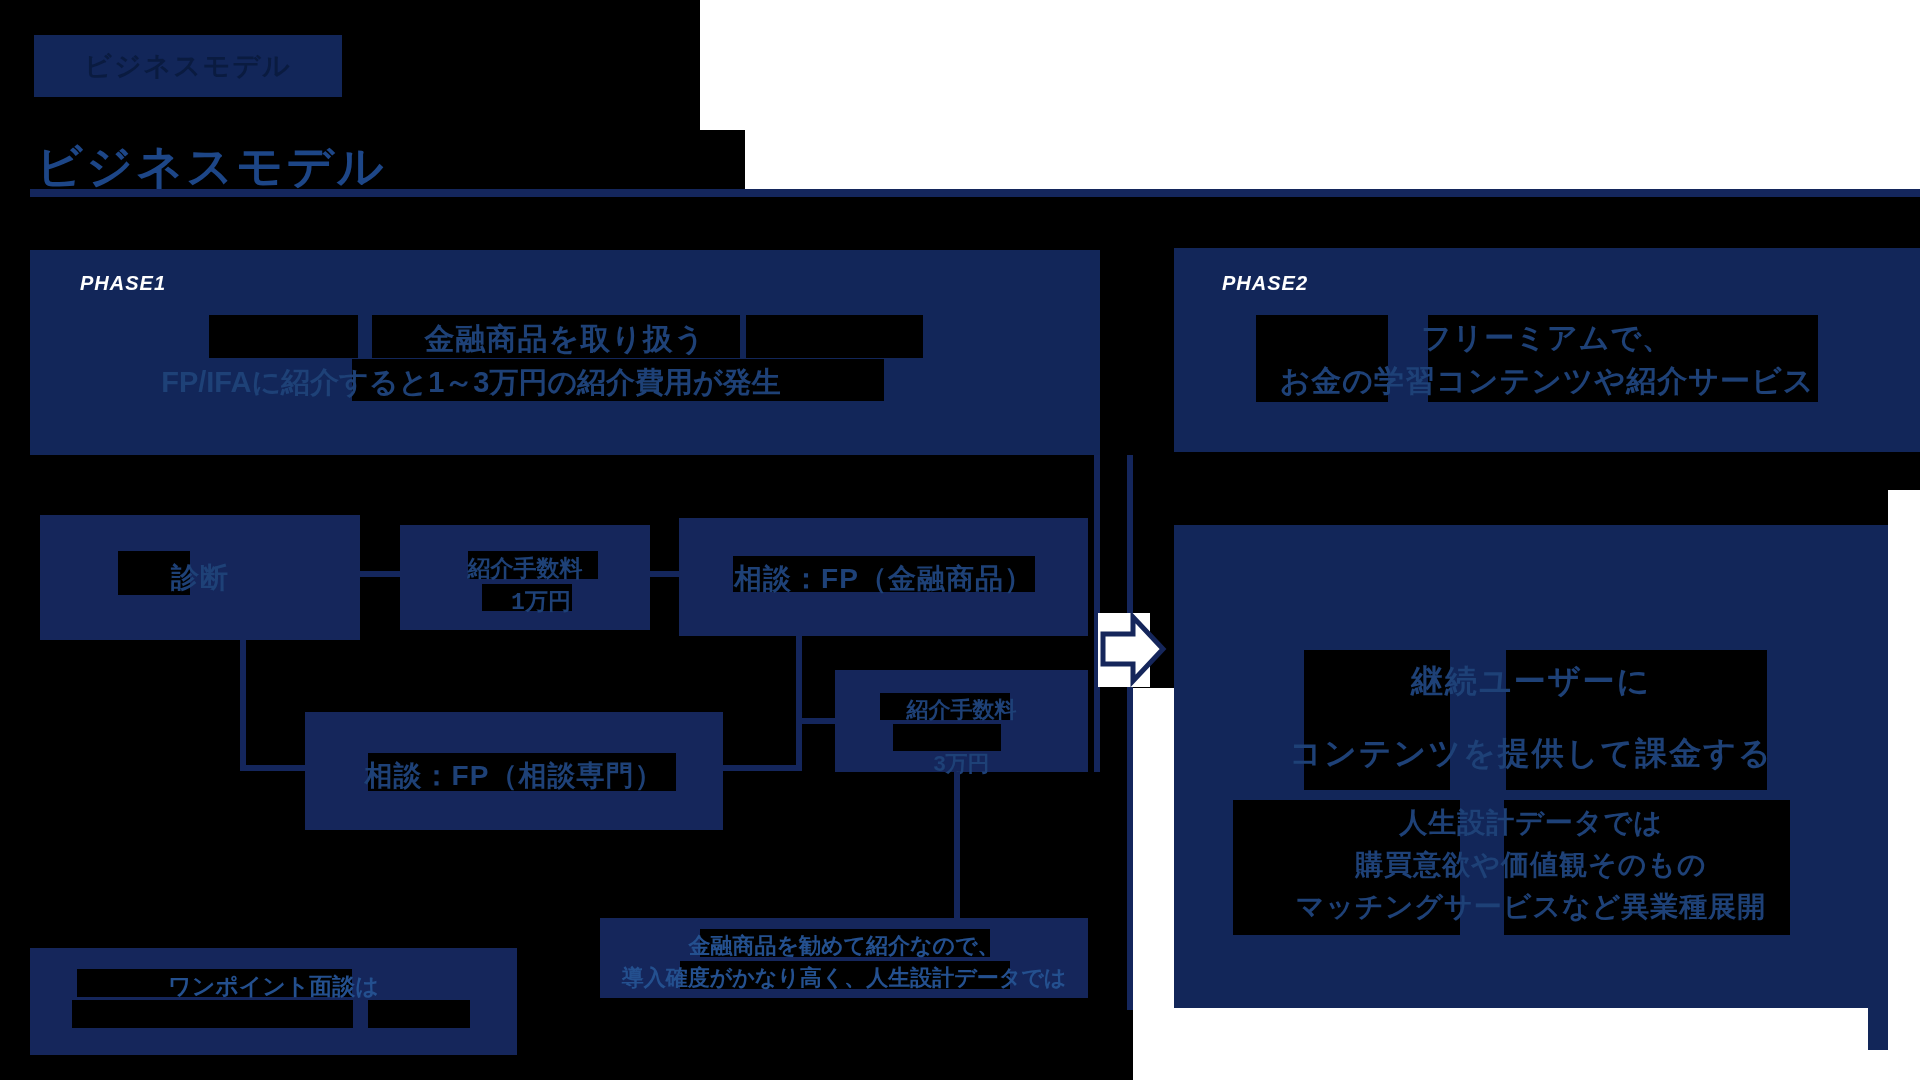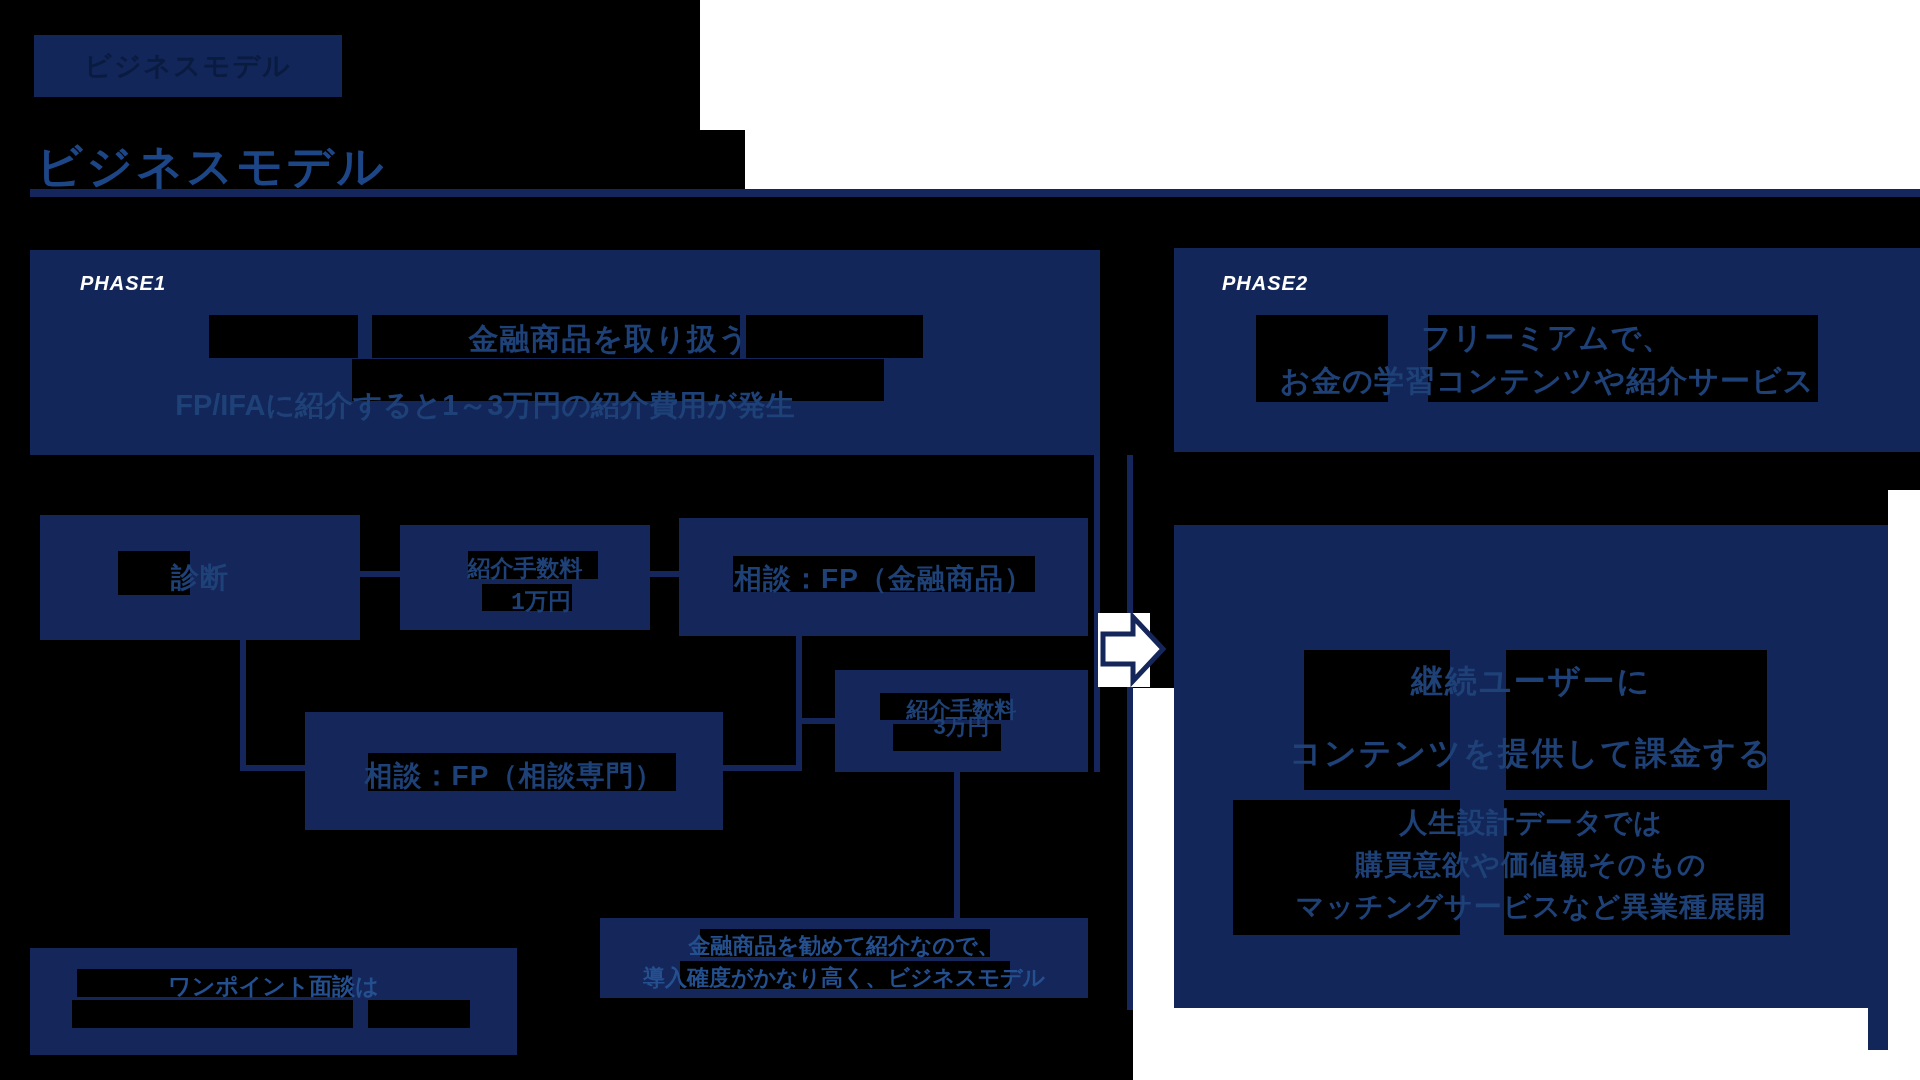--- a/index.html
+++ b/index.html
@@ -40,23 +40,23 @@
 
   <div class="abs blackrect" style="left:30px;top:130px;width:715px;height:60px;"></div>
   <div class="abs titletext" style="left:36px;top:136px;">ビジネスモデル</div>
   <div class="abs line" style="left:30px;top:189px;width:1890px;height:8px;"></div>
 
   <div class="abs navy" style="left:30px;top:250px;width:1070px;height:205px;"></div>
   <div class="abs phaselabel" style="left:80px;top:272px;">PHASE1</div>
   <div class="abs blackrect" style="left:209px;top:315px;width:149px;height:43px;"></div>
   <div class="abs blackrect" style="left:372px;top:315px;width:368px;height:43px;"></div>
   <div class="abs blackrect" style="left:746px;top:315px;width:177px;height:43px;"></div>
-  <div class="abs ctr ink t30" style="left:30px;top:319px;width:1070px;padding-left:44px;">金融商品を取り扱う</div>
+  <div class="abs ctr ink t30" style="left:30px;top:319px;width:1070px;">金融商品を取り扱う</div>
   <div class="abs blackrect" style="left:352px;top:359px;width:532px;height:42px;"></div>
-  <div class="abs ctr ink t29" style="left:44px;top:363px;width:882px;margin-top:23px;">FP/IFAに紹介すると1～3万円の紹介費用が発生</div>
+  <div class="abs ctr ink t29" style="left:30px;top:363px;width:882px;">FP/IFAに紹介すると1～3万円の紹介費用が発生</div>
 
   <div class="abs navy" style="left:1174px;top:248px;width:746px;height:204px;"></div>
   <div class="abs phaselabel" style="left:1222px;top:272px;">PHASE2</div>
   <div class="abs blackrect" style="left:1256px;top:315px;width:132px;height:87px;"></div>
   <div class="abs blackrect" style="left:1428px;top:315px;width:390px;height:87px;"></div>
   <div class="abs ctr ink t30" style="left:1174px;top:318px;width:746px;">フリーミアムで、</div>
   <div class="abs ctr ink t30" style="left:1174px;top:361px;width:746px;">お金の学習コンテンツや紹介サービス</div>
 
   <div class="abs navybox" style="left:40px;top:515px;width:320px;height:125px;"></div>
   <div class="abs blackrect" style="left:118px;top:551px;width:72px;height:44px;"></div>
@@ -83,38 +83,38 @@
   <div class="abs line" style="left:723px;top:765px;width:76px;height:6px;"></div>
 
   <div class="abs navybox" style="left:305px;top:712px;width:418px;height:118px;"></div>
   <div class="abs blackrect" style="left:368px;top:753px;width:308px;height:38px;"></div>
   <div class="abs ctr ink t28" style="left:305px;top:757px;width:418px;">相談：FP（相談専門）</div>
 
   <div class="abs navybox" style="left:835px;top:670px;width:253px;height:102px;"></div>
   <div class="abs blackrect" style="left:880px;top:693px;width:130px;height:27px;"></div>
   <div class="abs ctr ink t22" style="left:835px;top:695px;width:253px;">紹介手数料</div>
   <div class="abs blackrect" style="left:893px;top:724px;width:108px;height:27px;"></div>
-  <div class="abs ctr ink t22" style="left:835px;top:712px;width:253px;">3万円</div>
+  <div class="abs ctr ink t22" style="left:835px;top:749px;width:253px;">3万円</div>
 
   <div class="abs line" style="left:954px;top:772px;width:6px;height:146px;"></div>
 
   <div class="abs line" style="left:1094px;top:455px;width:6px;height:317px;"></div>
   <div class="abs line" style="left:1127px;top:455px;width:6px;height:555px;"></div>
 
   <div class="abs navybox" style="left:30px;top:948px;width:487px;height:107px;"></div>
   <div class="abs blackrect" style="left:77px;top:969px;width:275px;height:28px;"></div>
   <div class="abs ctr inklight t23" style="left:30px;top:971px;width:487px;">ワンポイント面談は</div>
   <div class="abs blackrect" style="left:72px;top:1000px;width:281px;height:28px;"></div>
   <div class="abs blackrect" style="left:368px;top:1000px;width:102px;height:28px;"></div>
 
   <div class="abs navybox" style="left:600px;top:918px;width:488px;height:80px;"></div>
   <div class="abs blackrect" style="left:700px;top:929px;width:290px;height:28px;"></div>
   <div class="abs ctr inklight t22" style="left:600px;top:931px;width:488px;">金融商品を勧めて紹介なので、</div>
   <div class="abs blackrect" style="left:680px;top:961px;width:330px;height:28px;"></div>
-  <div class="abs ctr inklight t22" style="left:600px;top:963px;width:488px;">導入確度がかなり高く、ビジネスモデル</div>
+  <div class="abs ctr inklight t22" style="left:600px;top:963px;width:488px;">導入確度がかなり高く、人生設計データでは</div>
 
   <div class="abs white" style="left:1098px;top:613px;width:52px;height:74px;"></div>
   <svg class="abs" style="left:1098px;top:610px;" width="70" height="80" viewBox="0 0 70 80">
     <polygon points="5,24 35,24 35,7 65,39 35,71 35,54 5,54" fill="#FFFFFF" stroke="#15265B" stroke-width="5"></polygon>
   </svg>
 
   <div class="abs white" style="left:1133px;top:688px;width:41px;height:392px;"></div>
   <div class="abs white" style="left:1174px;top:1008px;width:746px;height:72px;"></div>
   <div class="abs white" style="left:1888px;top:490px;width:32px;height:518px;"></div>
 

